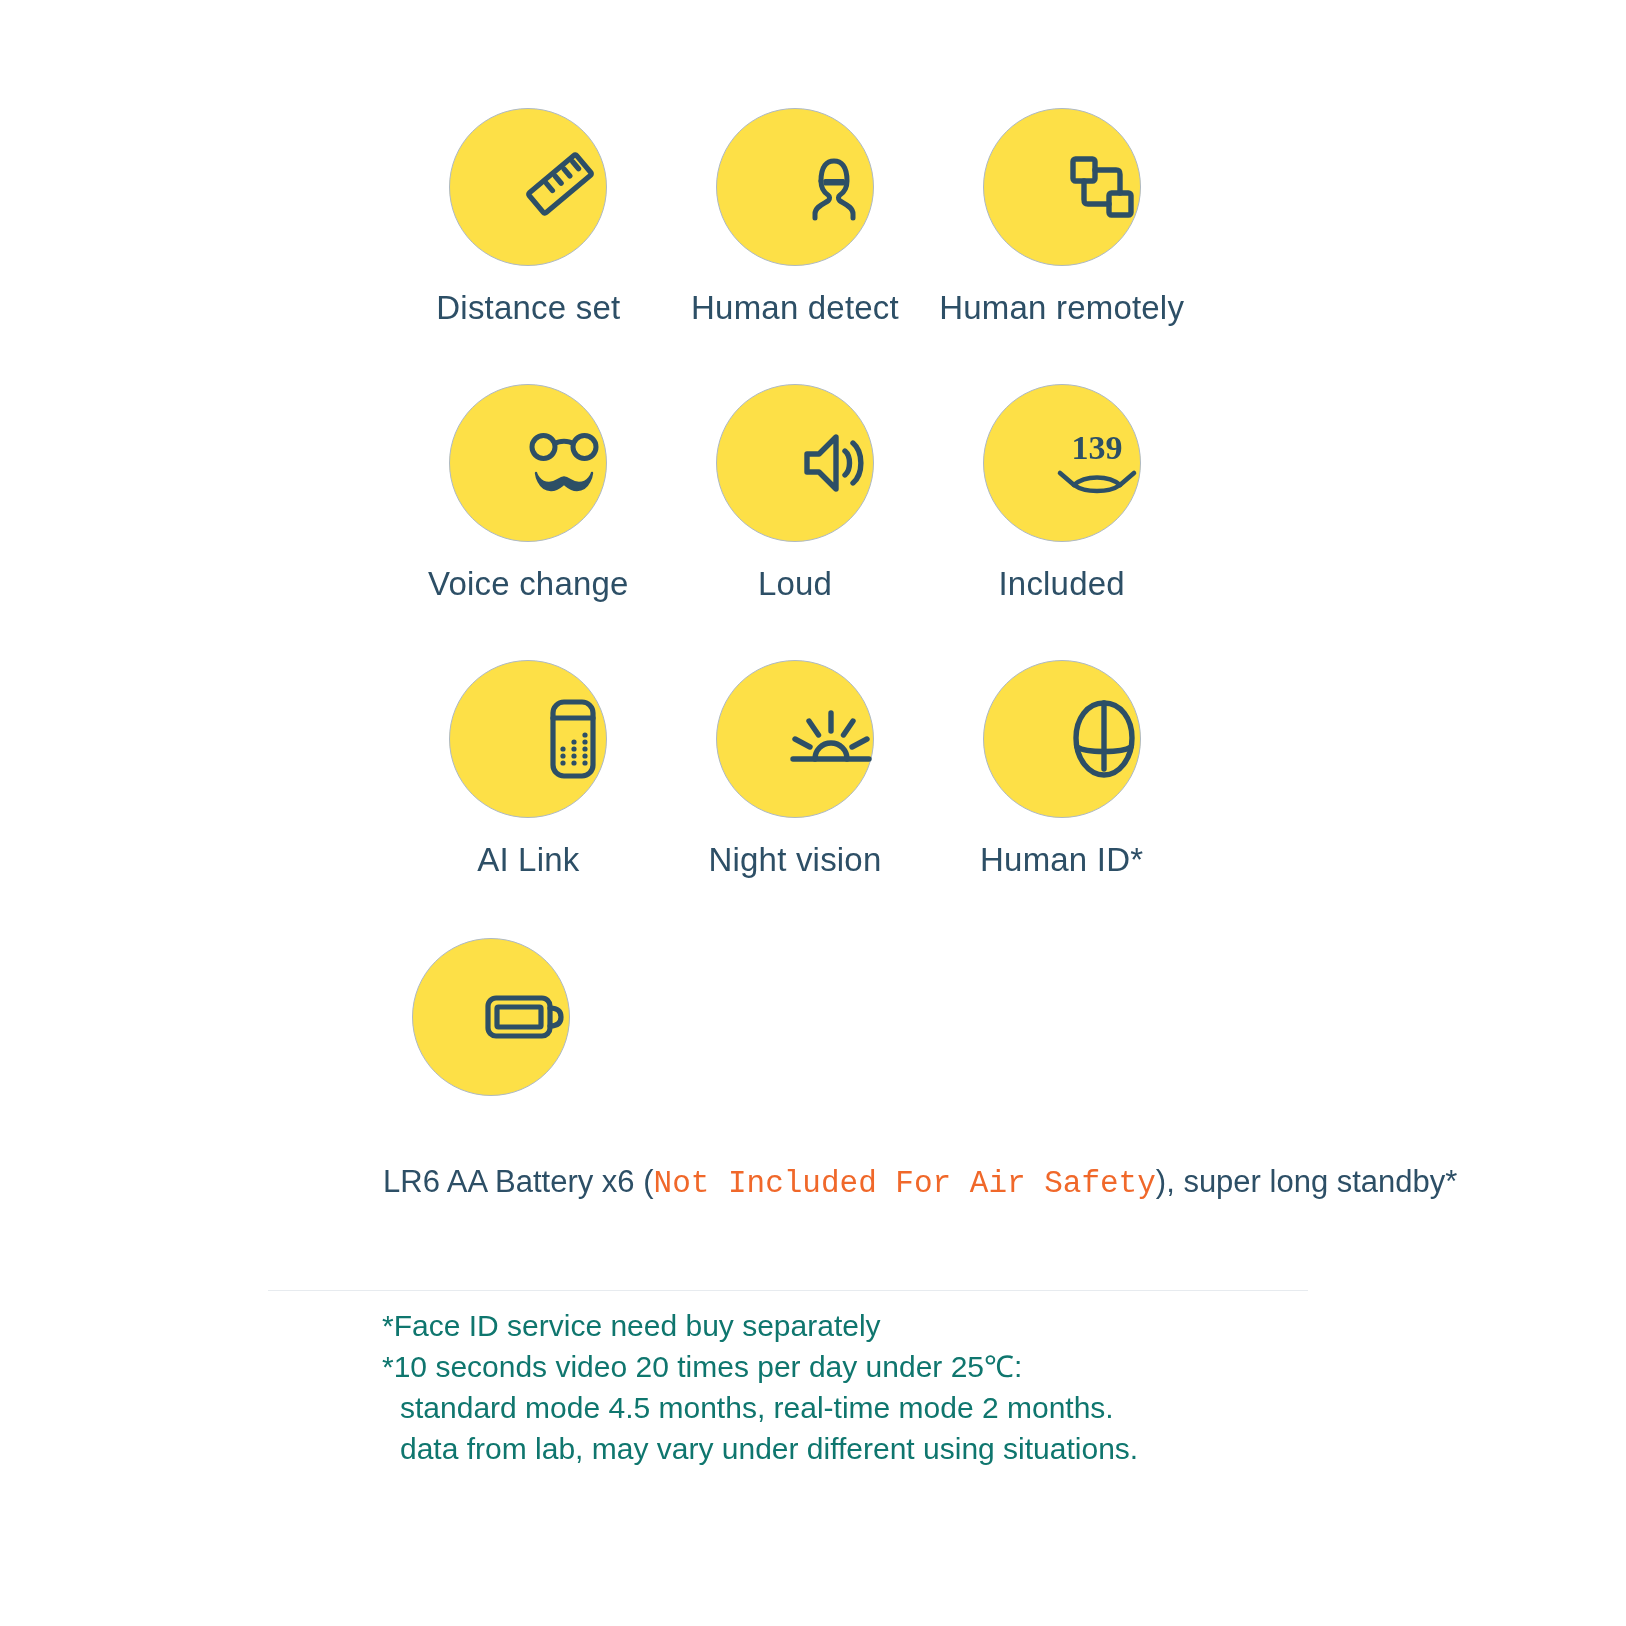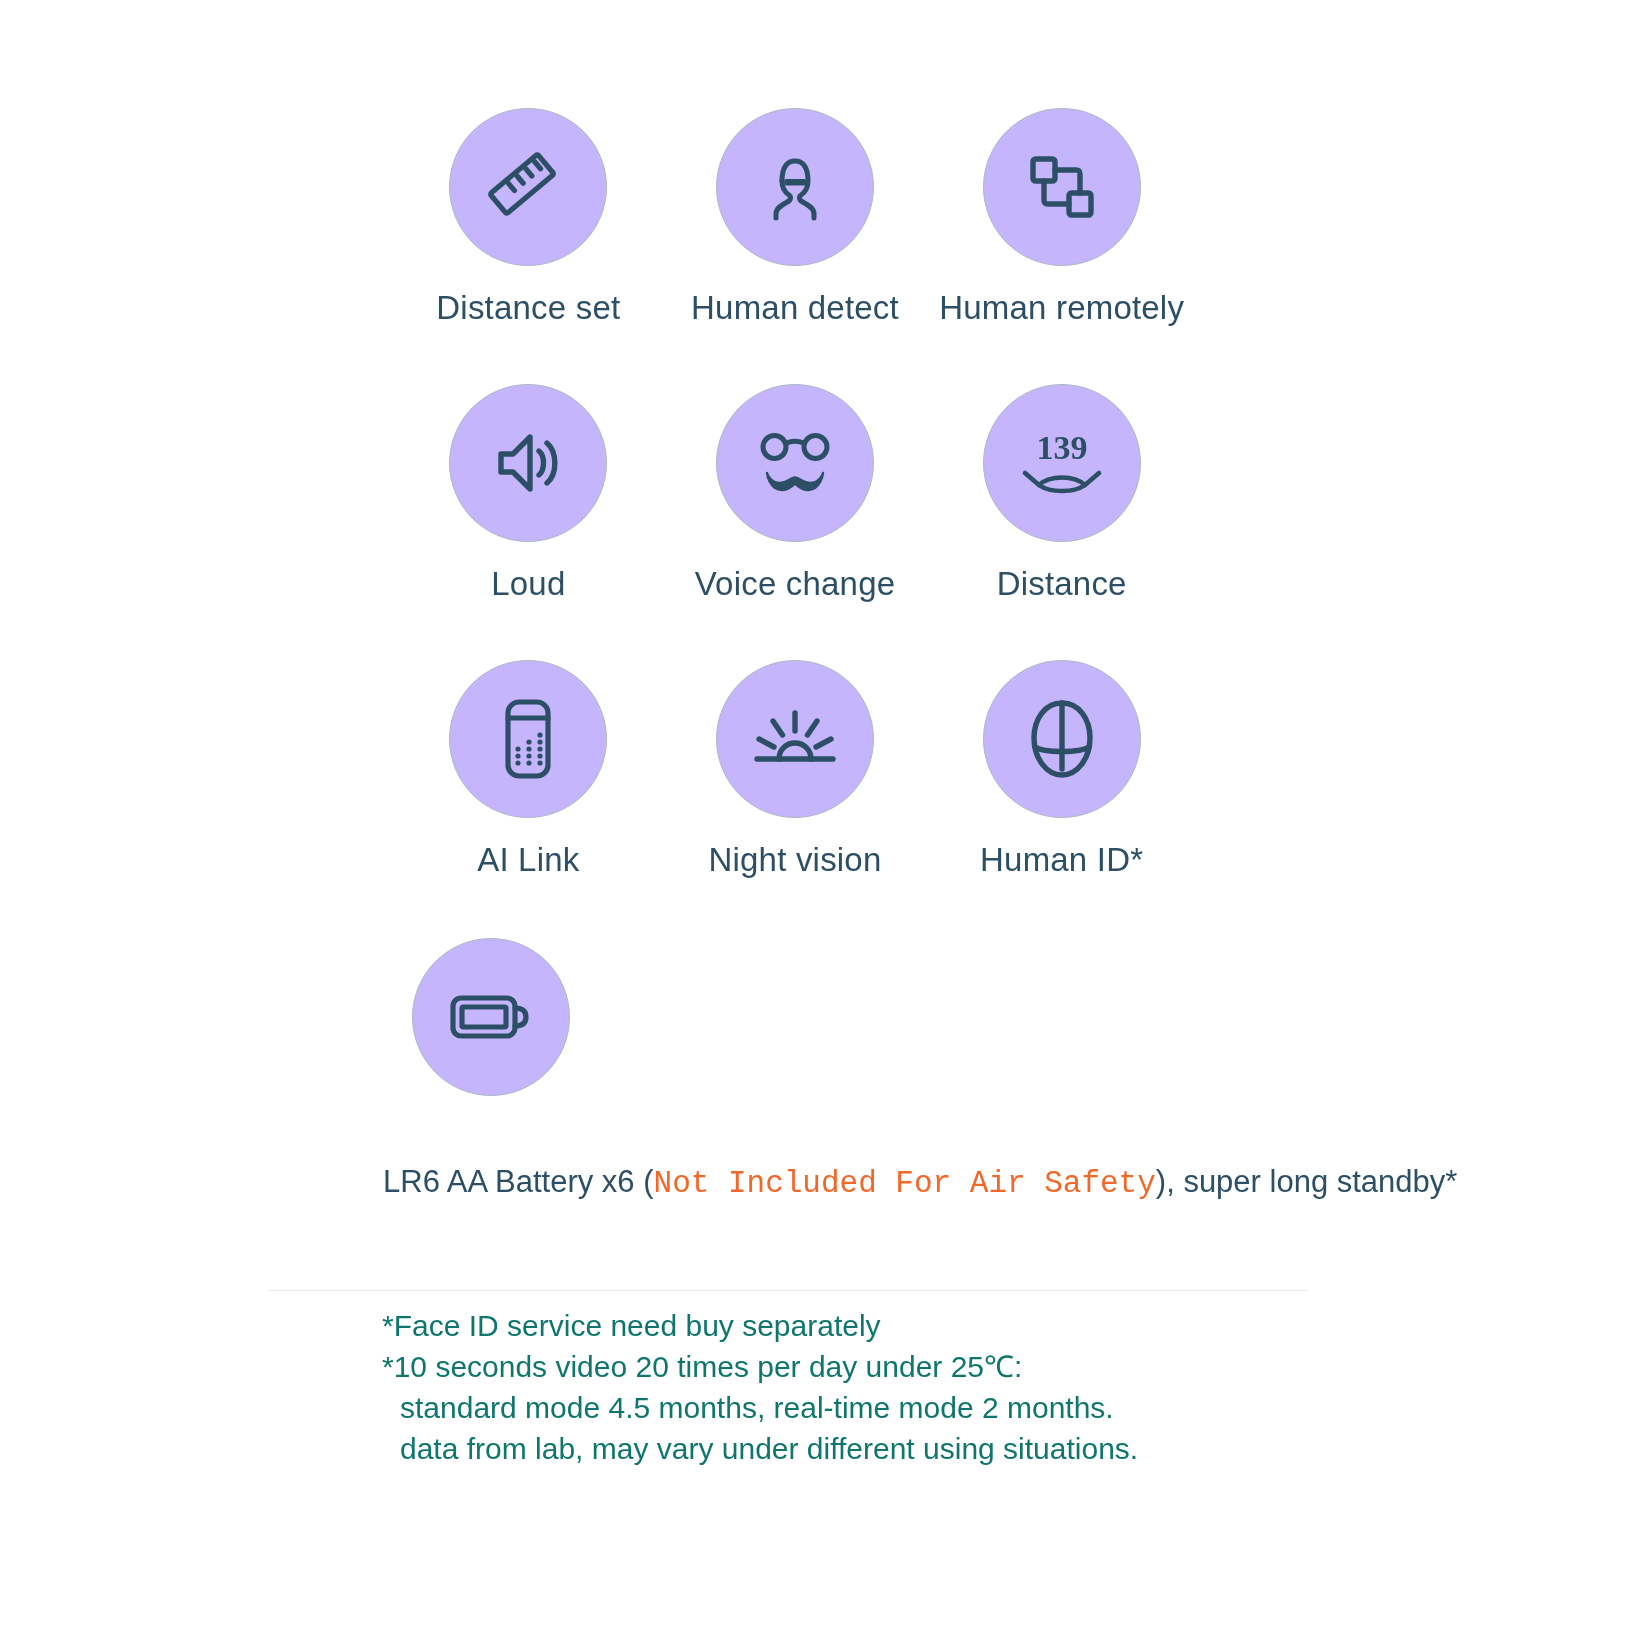--- a/index.html
+++ b/index.html
@@ -36,24 +36,24 @@
     display: flex;
     flex-direction: column;
     align-items: center;
     height: 276px;
   }
   .icon-circle {
     width: 158px;
     height: 158px;
     border-radius: 50%;
     border: 1.6px solid #aeb9c4;
-    background: #c4b5fd;
+    background: #fde047;
     display: flex;
     align-items: center;
-    justify-content: center;
+    justify-content: flex-end;
     box-sizing: border-box;
   }
   .icon-circle svg {
     display: block;
   }
   .feature-label {
     margin-top: 22px;
     font-size: 33px;
     line-height: 40px;
     letter-spacing: 0.2px;
@@ -164,58 +164,58 @@
             <path d="M45 55 L24 55 C21 55 20 53.5 20 50.5 L20 32"></path>
           </svg>
         </span>
       </div>
       <div class="feature-label">Human remotely</div>
     </div>
 
     <div class="feature-cell">
       <div class="icon-circle">
         <span>
-          <svg width="78" height="78" viewBox="0 0 78 78" fill="none" stroke="#2d4f66" stroke-width="5.4" stroke-linejoin="round" stroke-linecap="round">
-            <path d="M12 30 L24 30 L41 13 L41 65 L24 48 L12 48 Z"></path>
-            <path d="M50 27 C56 32 56 46 50 51"></path>
-            <path d="M58 19 C68.5 28 68.5 50 58 59"></path>
-          </svg>
-        </span>
-      </div>
-      <div class="feature-label">Loud</div>
-    </div>
-
-    <div class="feature-cell">
-      <div class="icon-circle">
-        <span>
           <svg width="84" height="84" viewBox="0 0 84 84" fill="none" stroke="#2d4f66" stroke-width="5" stroke-linejoin="round" stroke-linecap="round">
             <circle cx="21.5" cy="26" r="11.5"></circle>
             <circle cx="62.5" cy="26" r="11.5"></circle>
             <path d="M33 22.5 C37.5 19.5 46.5 19.5 51 22.5"></path>
             <path d="M14 52 C14 52 17 62 27 62 C34 62 37 56.5 42 56.5
                      C47 56.5 50 62 57 62 C67 62 70 52 70 52
                      C70 52 68 69 55 69 C47 69 43.5 63 42 63
                      C40.5 63 37 69 29 69 C16 69 14 52 14 52 Z" fill="#2d4f66" stroke="#2d4f66" stroke-width="2.4"></path>
           </svg>
         </span>
       </div>
       <div class="feature-label">Voice change</div>
     </div>
 
     <div class="feature-cell">
       <div class="icon-circle">
         <span>
+          <svg width="78" height="78" viewBox="0 0 78 78" fill="none" stroke="#2d4f66" stroke-width="5.4" stroke-linejoin="round" stroke-linecap="round">
+            <path d="M12 30 L24 30 L41 13 L41 65 L24 48 L12 48 Z"></path>
+            <path d="M50 27 C56 32 56 46 50 51"></path>
+            <path d="M58 19 C68.5 28 68.5 50 58 59"></path>
+          </svg>
+        </span>
+      </div>
+      <div class="feature-label">Loud</div>
+    </div>
+
+    <div class="feature-cell">
+      <div class="icon-circle">
+        <span>
           <svg width="86" height="76" viewBox="0 0 86 76" fill="none" stroke="#2d4f66" stroke-width="4.6" stroke-linejoin="round" stroke-linecap="round">
             <text x="43" y="34" text-anchor="middle" font-family="Liberation Serif, serif" font-size="34" font-weight="bold" fill="#2d4f66" stroke="none">139</text>
             <path d="M6 48 L20 60 C31 68 55 68 66 60 L80 48"></path>
             <path d="M20 60 C31 50 55 50 66 60"></path>
           </svg>
         </span>
       </div>
-      <div class="feature-label">Distance</div>
+      <div class="feature-label">Included</div>
     </div>
 
     <div class="feature-cell">
       <div class="icon-circle">
         <span>
           <svg width="66" height="84" viewBox="0 0 66 84" fill="none" stroke="#2d4f66" stroke-width="5.2" stroke-linejoin="round" stroke-linecap="round">
             <rect x="13" y="5" width="40" height="74" rx="11"></rect>
             <path d="M13 21 L53 21"></path>
             <g fill="#2d4f66" stroke="none">
               <circle cx="45" cy="38" r="2.6"></circle>

